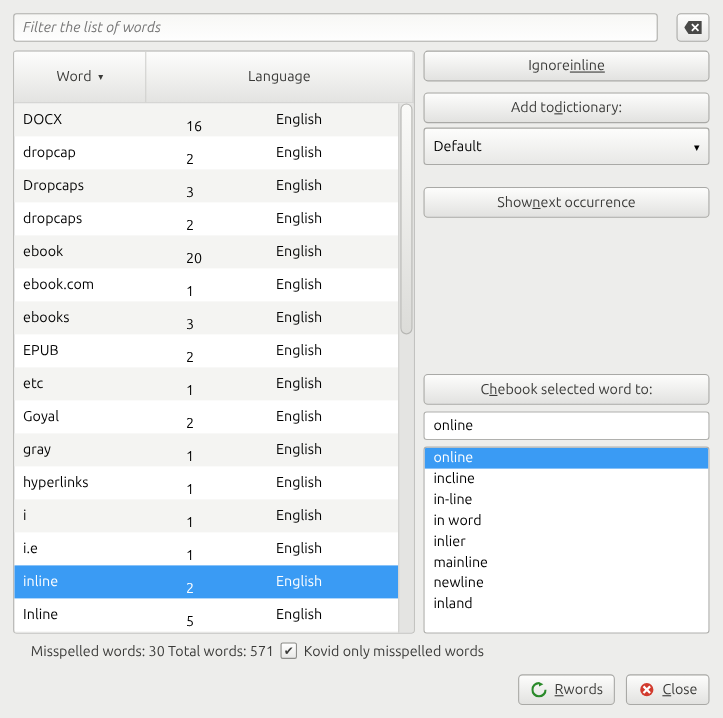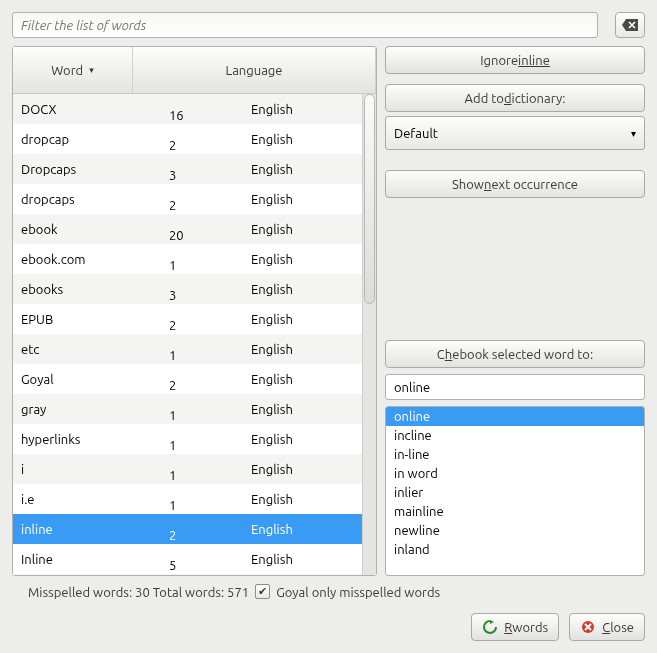--- a/index.html
+++ b/index.html
@@ -204,21 +204,21 @@
           <div class="li">newline</div>
           <div class="li">inland</div>
         </div>
     </div>
   </div>
 </div>
 
 <div class="status-row">
   <span>Misspelled words: 30 Total words: 571</span>
   <span class="checkbox">✔</span>
-  <span>Goyal only misspelled words</span>
+  <span>Kovid only misspelled words</span>
 </div>
 
 <div class="bottom-row">
   <div class="btn">
     <span class="ico">
       <svg width="14" height="14" viewBox="0 0 14 14">
           <path d="M7 1 A6 6 0 1 0 13 7" fill="none" stroke="#2a8a2a" stroke-width="2"></path>
           <path d="M7 -1 L7 3 L11 1 Z" fill="#2a8a2a" transform="translate(0,1)"></path>
         </svg>
     </span>

